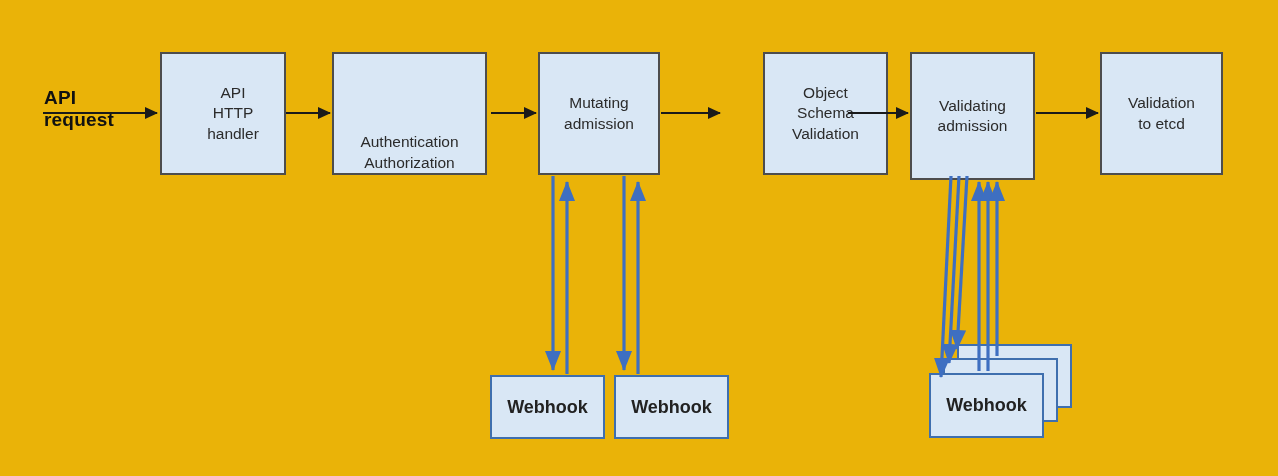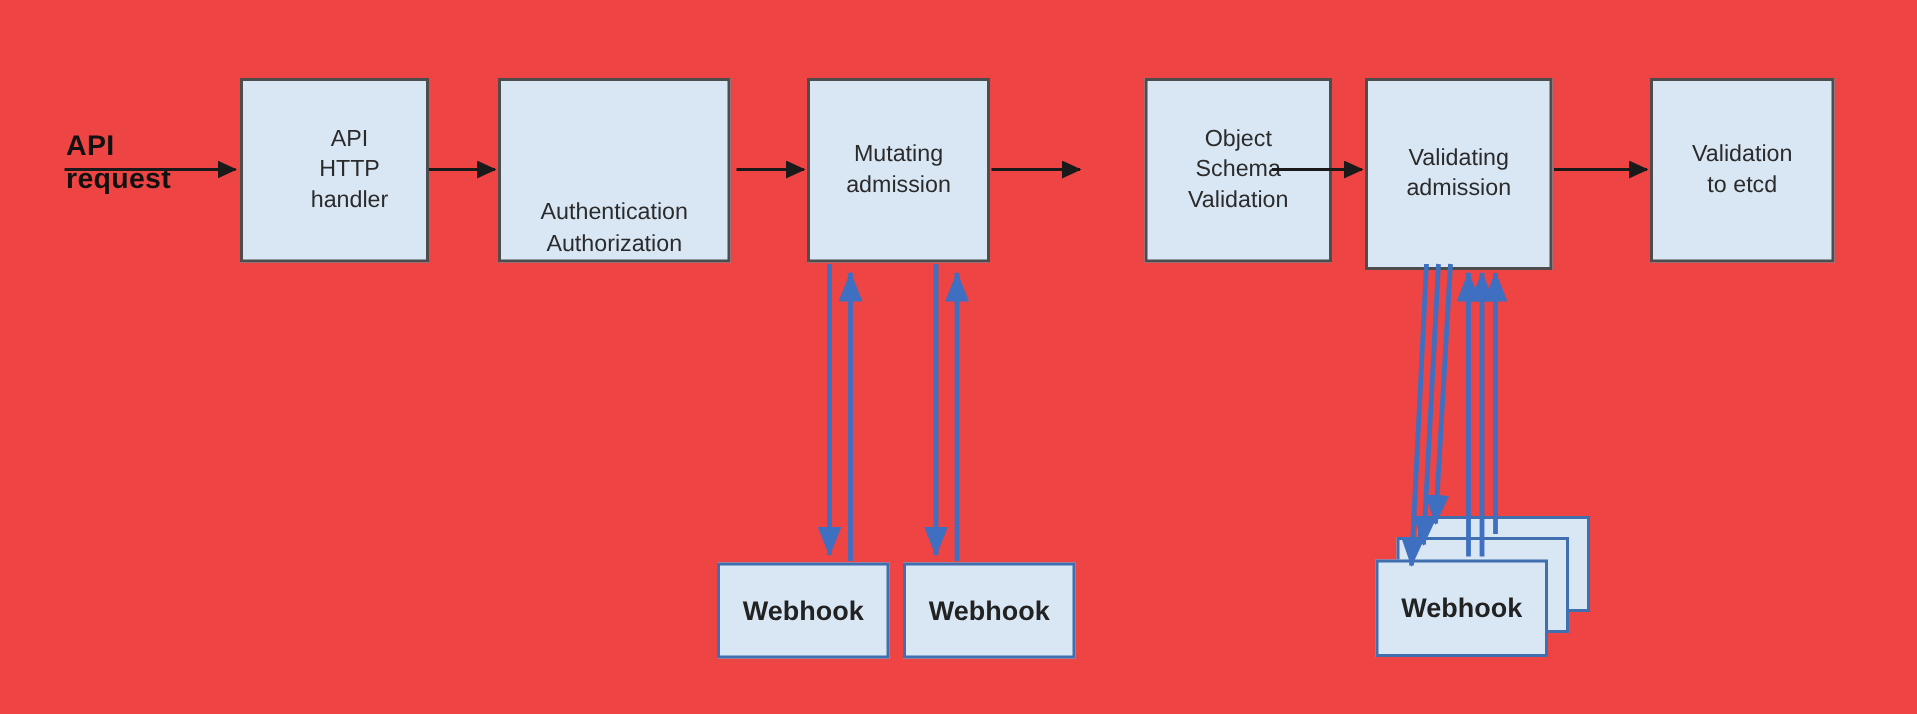--- a/index.html
+++ b/index.html
@@ -5,21 +5,21 @@
   html, body {
     margin: 0;
     padding: 0;
     background: #ffffff;
     font-family: "Liberation Sans", "DejaVu Sans", sans-serif;
   }
   #canvas {
     position: relative;
     width: 1278px;
     height: 476px;
-    background: #ef4444;
+    background: #eab308;
     overflow: hidden;
   }
   .stage-box {
     position: absolute;
     background: var(--box_fill, #d9e7f5);
     border: 2px solid var(--box_border, #4d4d4d);
     box-sizing: border-box;
     display: flex;
     align-items: center;
     justify-content: center;
@@ -34,20 +34,21 @@
     background: var(--box_fill, #d9e7f5);
     border: 2px solid var(--webhook_border, #3f6fae);
     box-sizing: border-box;
     display: flex;
     align-items: center;
     justify-content: center;
     text-align: left;
     font-size: 18px;
     font-weight: 600;
     color: #222222;
+    margin-left: 12px;
   }
   .api-request-label {
     position: absolute;
     left: 44px;
     top: 87px;
     font-size: 19px;
     font-weight: 600;
     color: #111111;
     letter-spacing: 0.2px;
   }

